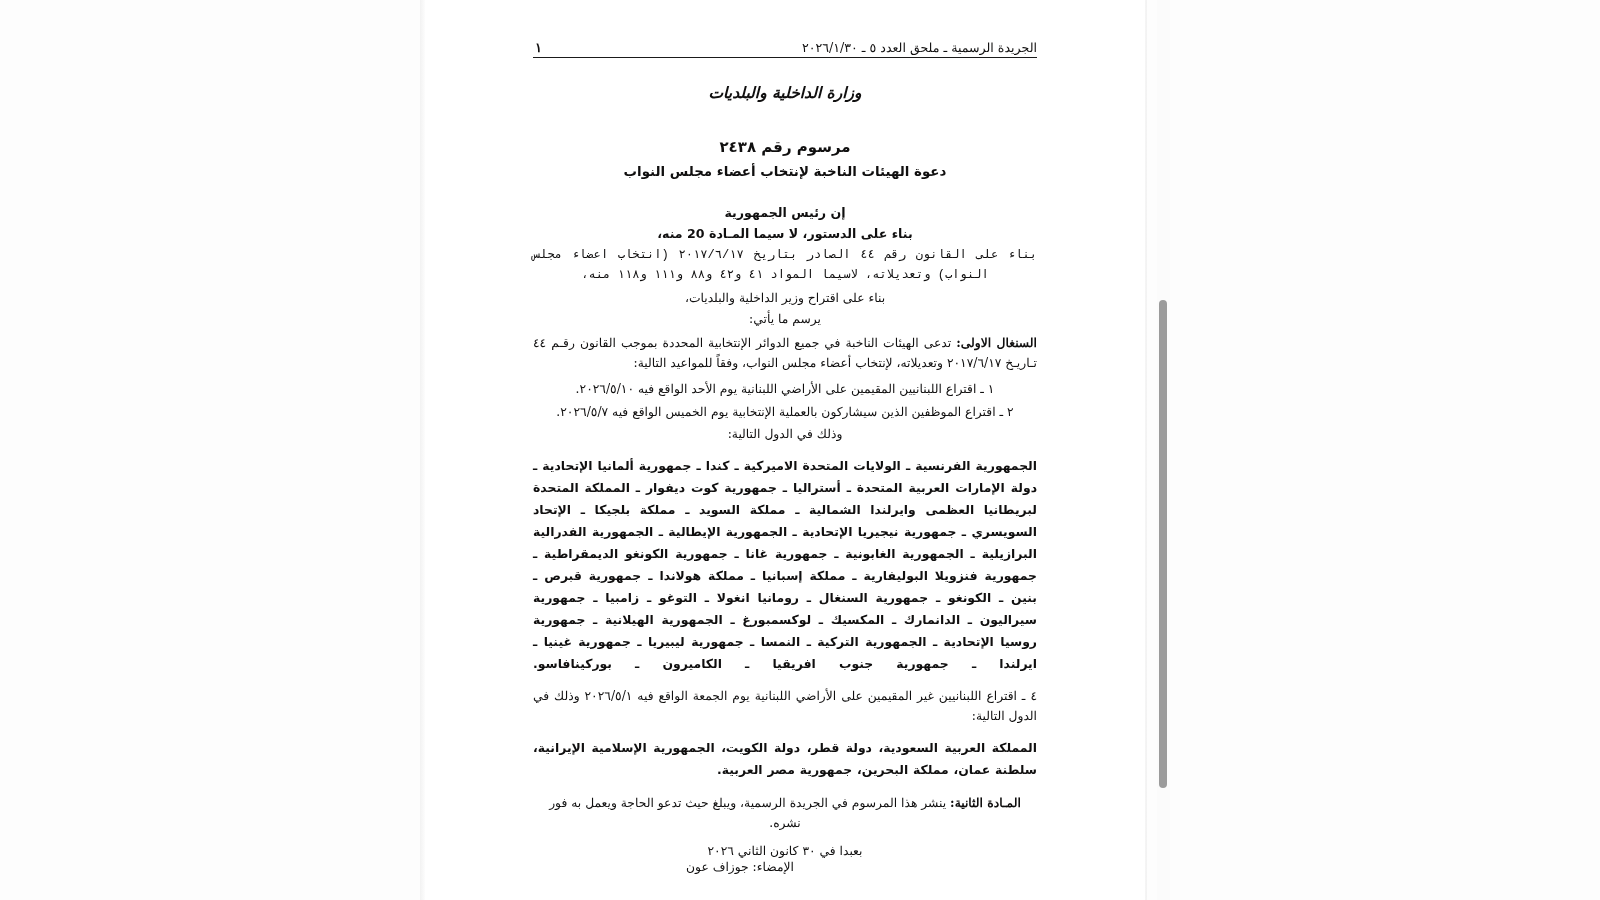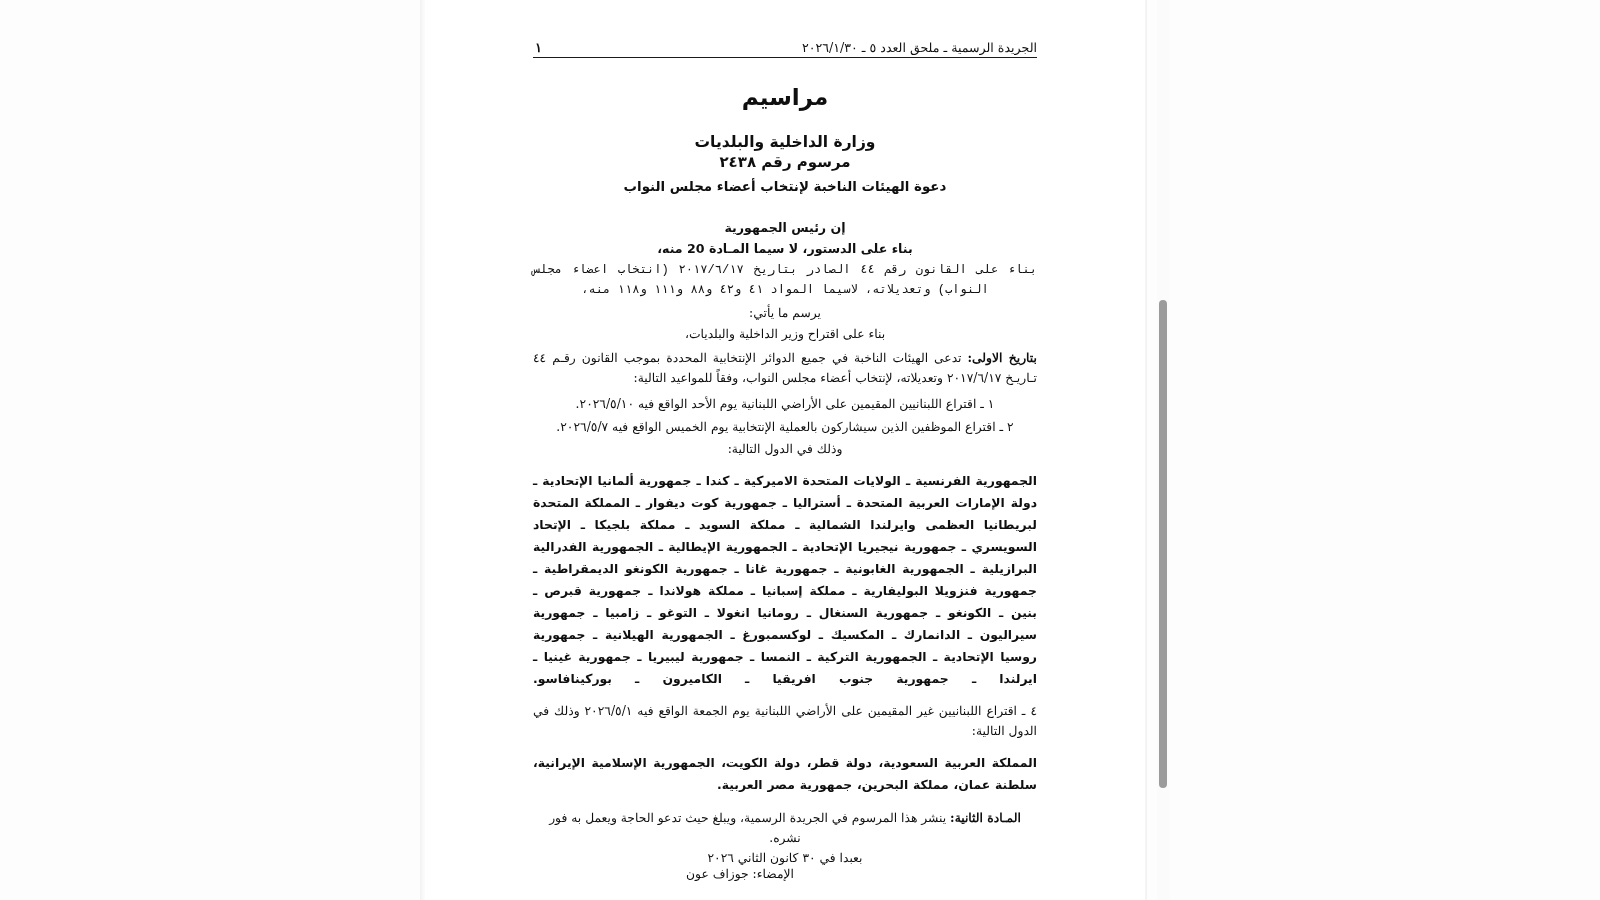--- a/index.html
+++ b/index.html
@@ -90,21 +90,22 @@
     font-size: 23px;
     font-weight: bold;
     letter-spacing: 2px;
     margin-bottom: 23px;
   }
   .ministry-title {
     text-align: center;
     font-size: 15.5px;
     font-weight: bold;
     letter-spacing: 0.6px;
-    margin-bottom: 2px;
+    margin-bottom: 36px;
+    font-style: italic;
   }
   .decree-number {
     text-align: center;
     font-size: 15px;
     font-weight: bold;
     letter-spacing: 1.4px;
     margin-bottom: 8px;
   }
   .decree-subject {
     text-align: center;
@@ -188,21 +189,21 @@
     font-size: 12.3px;
     line-height: 1.62;
     text-align: center;
     margin-top: 4px;
   }
 
   .date-line {
     font-family: "DejaVu Serif", "Liberation Serif", serif;
     font-size: 12.3px;
     text-align: center;
-    margin-top: 2px;
+    margin-top: 10px;
   }
 
   .signature-center {
     font-family: "DejaVu Serif", "Liberation Serif", serif;
     font-size: 12.3px;
     text-align: center;
     margin-top: 2px;
     padding-right: 90px;
   }
 
@@ -236,33 +237,32 @@
   <div class="page-shadow-right"></div>
 
   <div class="page">
     <div class="page-inner">
 
       <div class="doc-header">
         <div class="header-title">الجريدة الرسمية ـ ملحق العدد ٥ ـ ٢٠٢٦/١/٣٠</div>
         <div class="header-pageno">١</div>
       </div>
 
-      <div class="doc-title">مراسيم</div>
       <div class="ministry-title">وزارة الداخلية  والبلديات</div>
       <div class="decree-number">مرسوم رقم ٢٤٣٨</div>
       <div class="decree-subject">دعوة الهيئات الناخبة لإنتخاب أعضاء مجلس النواب</div>
 
       <div class="preamble-line">إن رئيس الجمهورية</div>
       <div class="preamble-line tight">بناء على الدستور، لا سيما المـادة 20 منه،</div>
       <div class="law-ref">بناء على القانون رقم ٤٤ الصادر بتاريخ ٢٠١٧/٦/١٧ (انتخاب اعضاء مجلس النواب) وتعديلاته، لاسيما المواد ٤١ و٤٢ و٨٨ و١١١ و١١٨ منه،</div>
+      <div class="centered-serif">بناء على اقتراح وزير الداخلية والبلديات،</div>
       <div class="centered-serif">يرسم ما يأتي:</div>
-      <div class="centered-serif">بناء على اقتراح وزير الداخلية والبلديات،</div>
 
       <div class="article-block">
-        <span class="article-label">بتاريخ الاولى:</span>
+        <span class="article-label">السنغال الاولى:</span>
         <span>تدعى الهيئات الناخبة في جميع الدوائر الإنتخابية المحددة بموجب القانون رقـم ٤٤ تـاريـخ ٢٠١٧/٦/١٧ وتعديلاته، لإنتخاب أعضاء مجلس النواب، وفقاً للمواعيد التالية:</span>
       </div>
 
       <div class="numbered-item">١ ـ اقتراع اللبنانيين المقيمين على الأراضي اللبنانية يوم الأحد الواقع فيه ٢٠٢٦/٥/١٠.</div>
       <div class="numbered-item">٢ ـ اقتراع الموظفين الذين سيشاركون بالعملية الإنتخابية يوم الخميس الواقع فيه ٢٠٢٦/٥/٧.</div>
 
       <div class="note-line">وذلك في الدول التالية:</div>
 
       <div class="country-block">الجمهورية الفرنسية ـ الولايات المتحدة الاميركية ـ كندا ـ جمهورية ألمانيا الإتحادية ـ دولة الإمارات العربية المتحدة ـ أستراليا ـ جمهورية كوت ديفوار ـ المملكة المتحدة لبريطانيا العظمى وايرلندا الشمالية ـ مملكة السويد ـ مملكة بلجيكا ـ الإتحاد السويسري ـ جمهورية نيجيريا الإتحادية ـ الجمهورية الإيطالية ـ الجمهورية الفدرالية البرازيلية ـ الجمهورية الغابونية ـ جمهورية غانا ـ جمهورية الكونغو الديمقراطية ـ جمهورية فنزويلا البوليفارية ـ مملكة إسبانيا ـ مملكة هولاندا ـ جمهورية قبرص ـ بنين ـ الكونغو ـ جمهورية السنغال ـ رومانيا انغولا ـ التوغو ـ زامبيا ـ جمهورية سيراليون ـ الدانمارك ـ المكسيك ـ لوكسمبورغ ـ الجمهورية الهيلانية ـ جمهورية روسيا الإتحادية ـ الجمهورية التركية ـ النمسا ـ جمهورية ليبيريا ـ جمهورية غينيا ـ ايرلندا ـ جمهورية جنوب افريقيا ـ الكاميرون ـ بوركينافاسو.</div>
 

